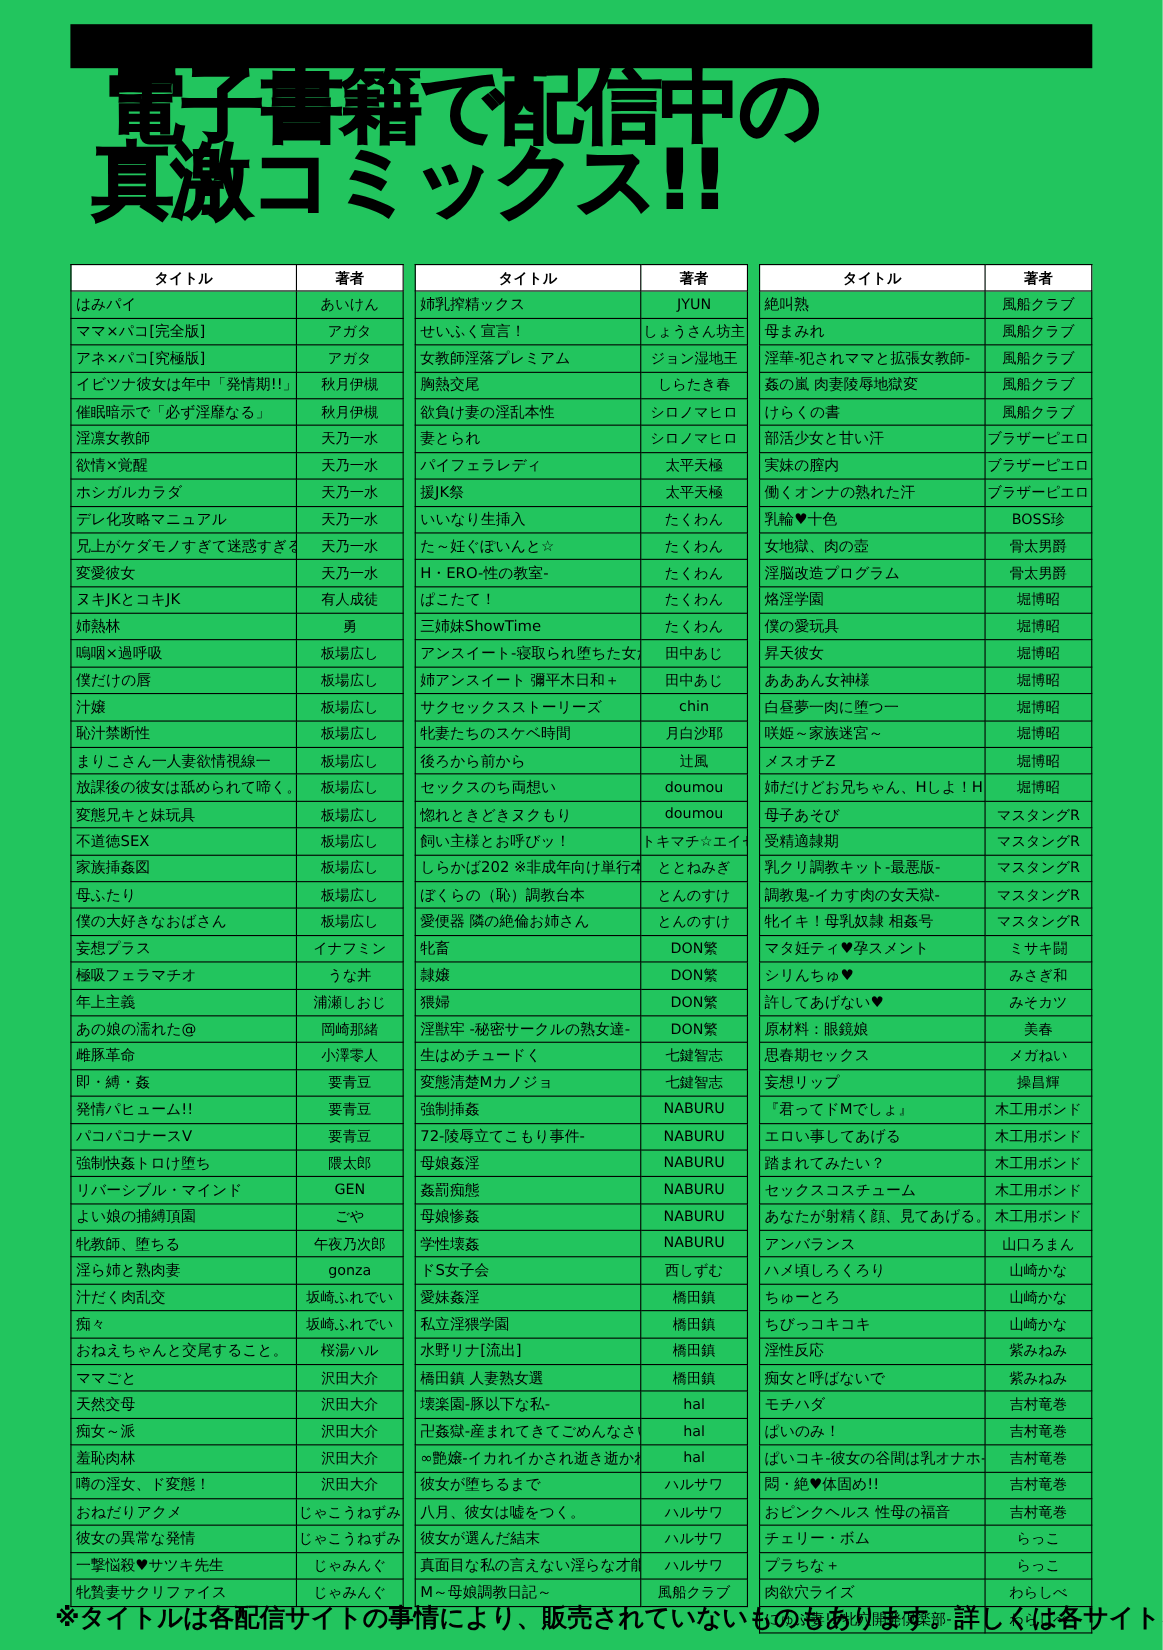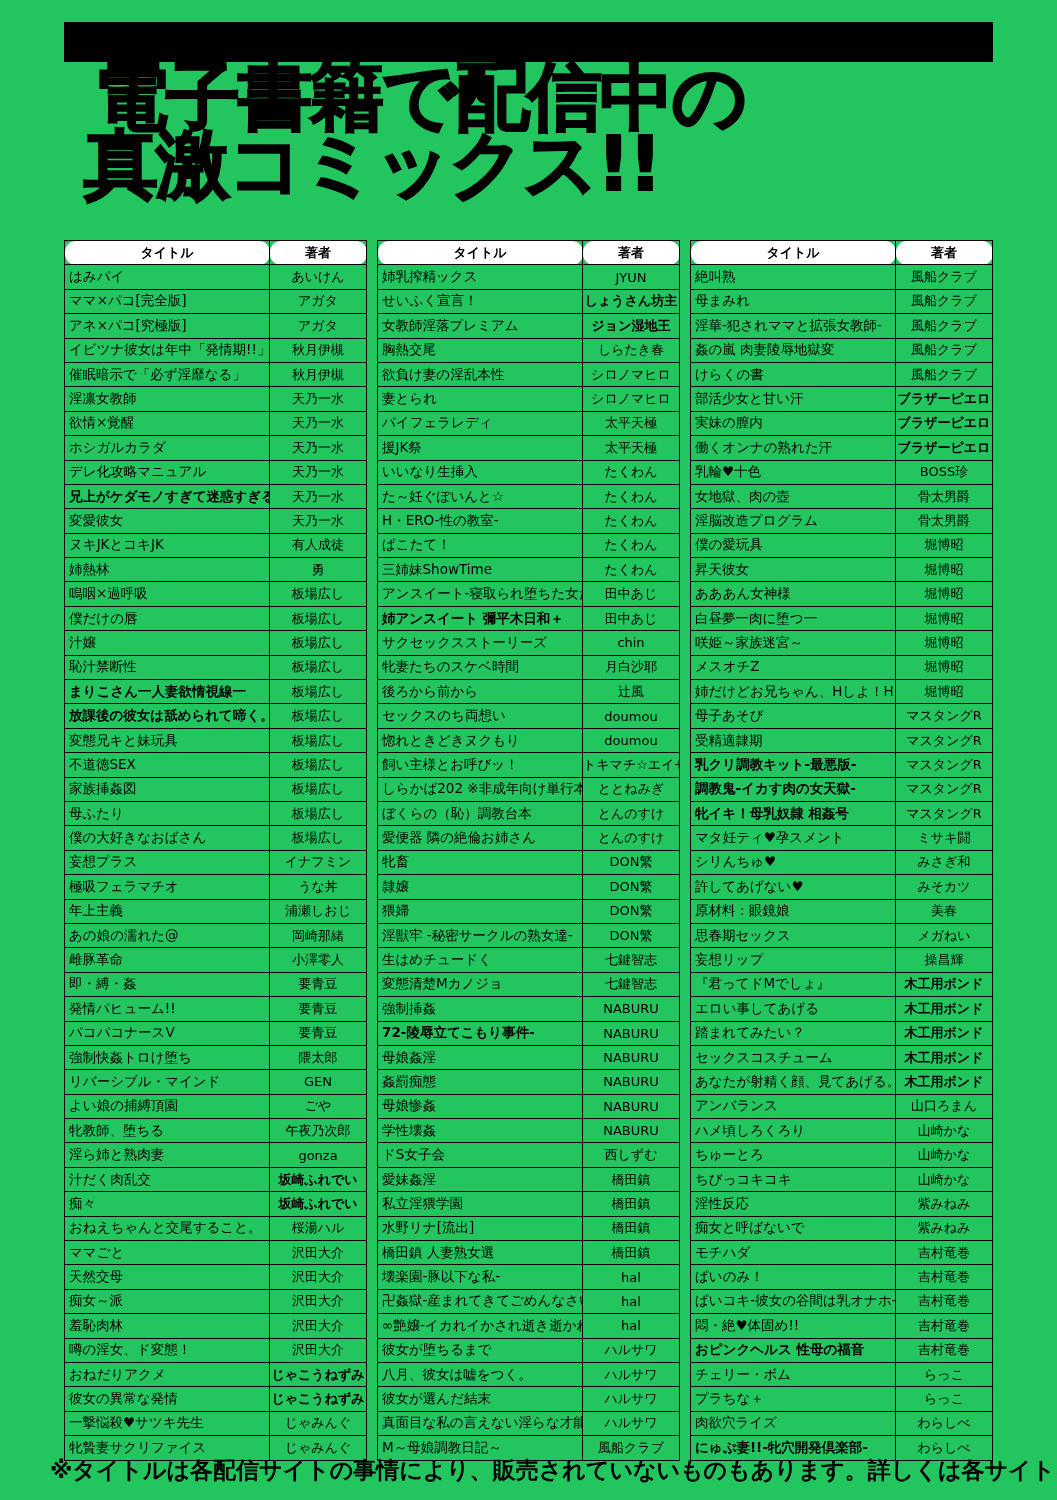--- a/index.html
+++ b/index.html
@@ -63,40 +63,39 @@
     border:1px solid #000;
     padding:0;
     height:23.4px;
     vertical-align:middle;
   }
   th{
     background:#ffffff;
     font-size:13px;
     font-weight:bold;
     text-align:center;
-    border-radius:11px;
   }
   td.title{
     text-align:left;
     padding-left:4px;
     font-size:13.5px;
     white-space:nowrap;
     overflow:hidden;
   }
   td.author{
     text-align:center;
     font-size:13px;
     white-space:nowrap;
     overflow:hidden;
   }
   col.c-title{width:205px;}
   col.c-author{width:97px;}
   
   .s1{font-size:11.5px;}
-  .s2{font-size:10px;font-weight:bold;}
+  .s2{font-size:10px;}
   .s3{font-size:8.6px;}
   .footer{
     position:absolute;
     left:50px;top:1455px;
     width:957px;
     text-align:center;
     font-size:23px;
     font-weight:bold;
     color:#000;
     white-space:nowrap;
@@ -590,20 +589,24 @@
             </tr>
             <tr>
               <td class="title">女地獄、肉の壺</td>
               <td class="author">骨太男爵</td>
             </tr>
             <tr>
               <td class="title">淫脳改造プログラム</td>
               <td class="author">骨太男爵</td>
             </tr>
             <tr>
+              <td class="title">烙淫学園</td>
+              <td class="author">堀博昭</td>
+            </tr>
+            <tr>
               <td class="title">僕の愛玩具</td>
               <td class="author">堀博昭</td>
             </tr>
             <tr>
               <td class="title">昇天彼女</td>
               <td class="author">堀博昭</td>
             </tr>
             <tr>
               <td class="title">あああん女神様</td>
               <td class="author">堀博昭</td>

